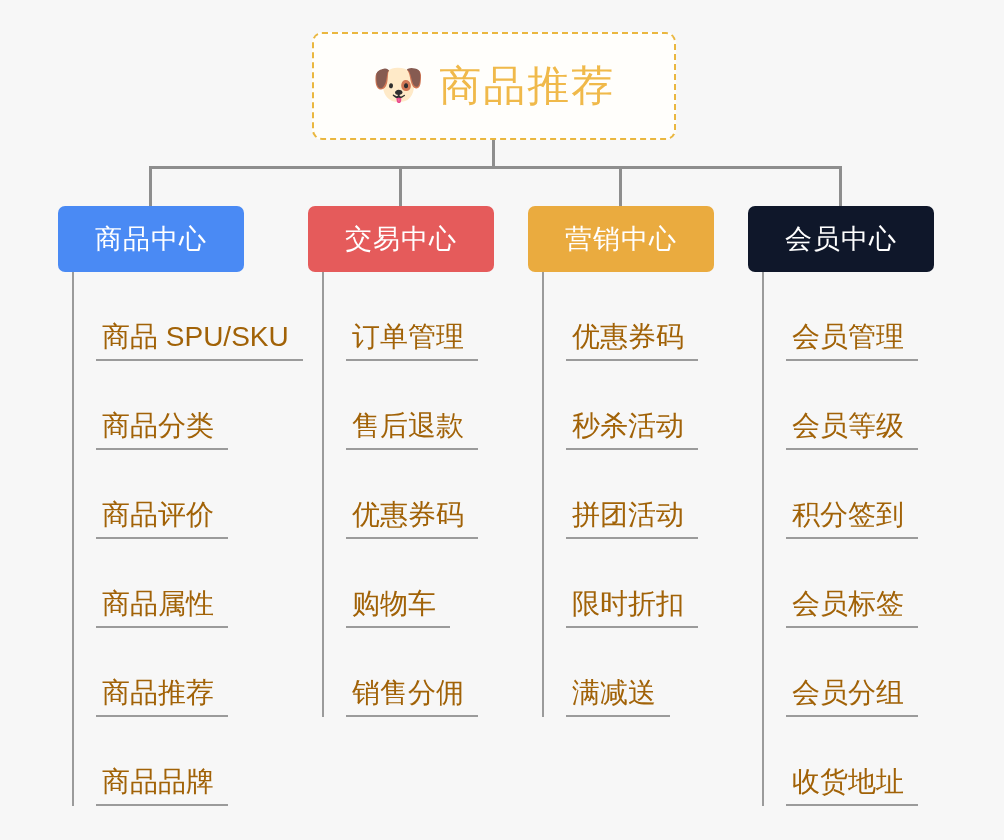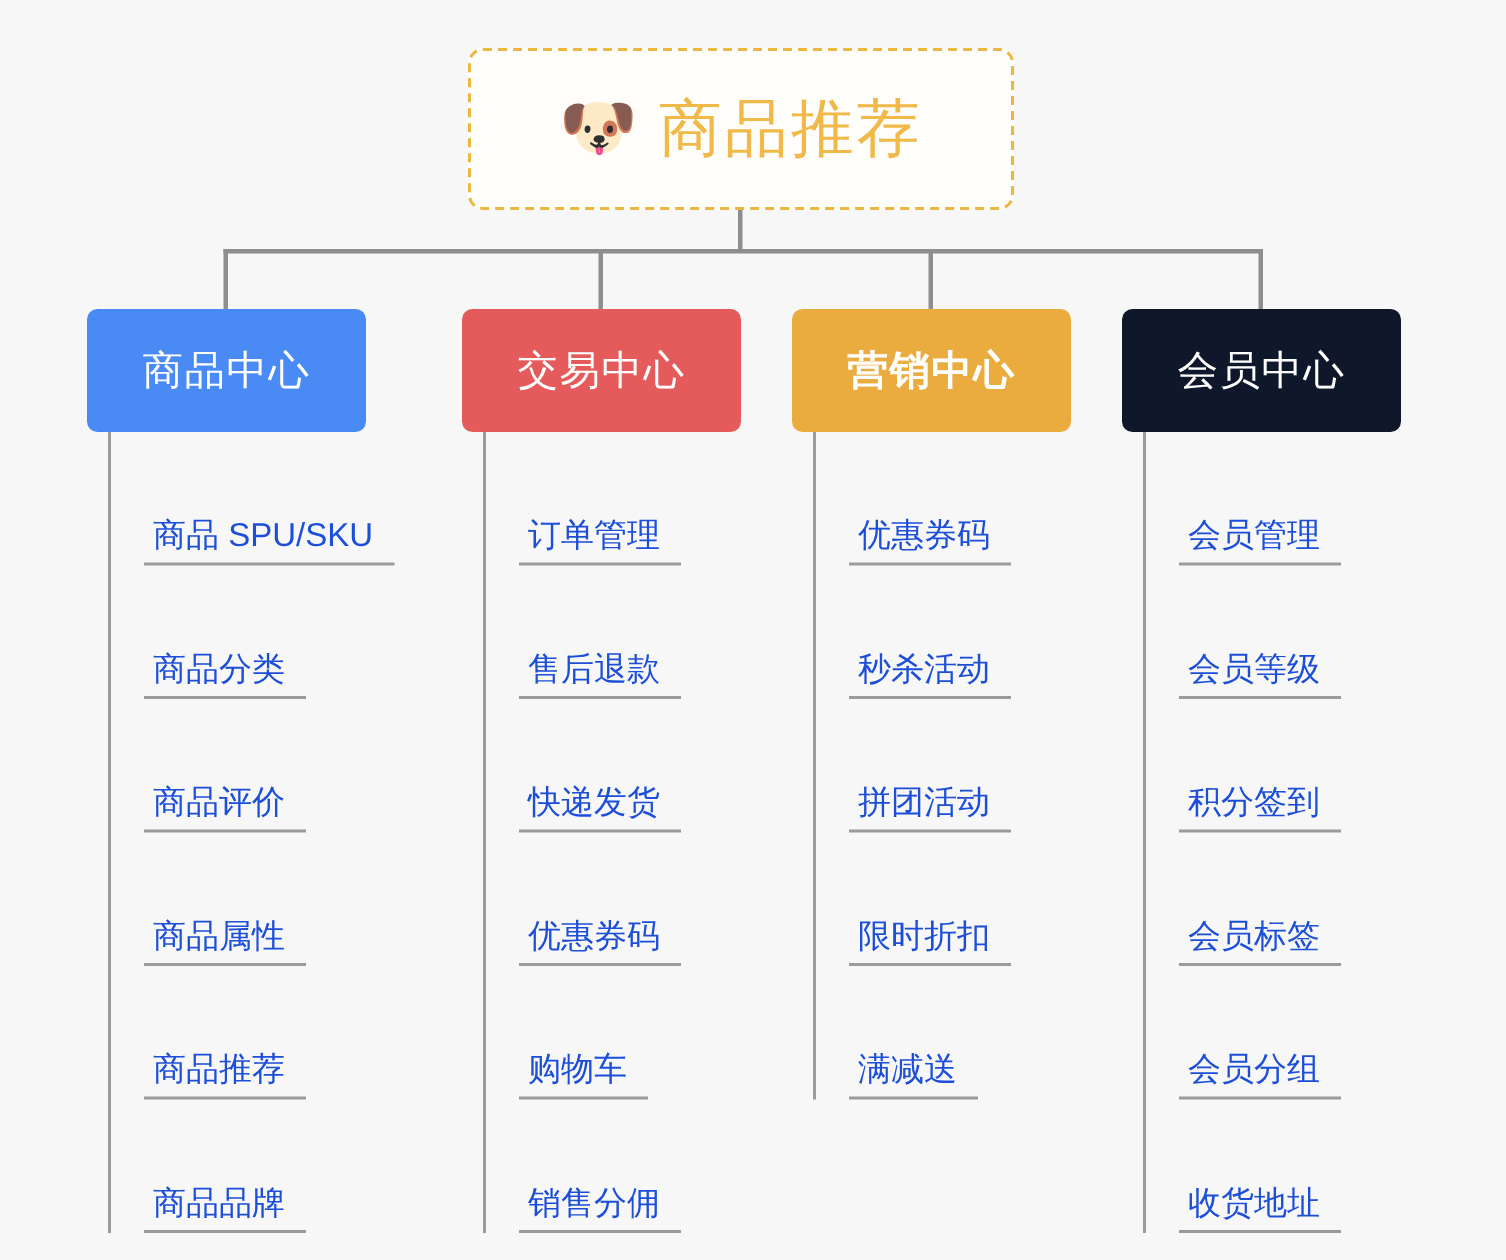--- a/index.html
+++ b/index.html
@@ -83,21 +83,21 @@
     top: 206px;
     width: 186px;
   }
   .col-0 { left: 58px; }
   .col-1 { left: 308px; }
   .col-2 { left: 528px; }
   .col-3 { left: 748px; }
 
   .cat-box {
     width: 186px;
-    height: 82px;
+    height: 66px;
     box-sizing: border-box;
     border-radius: 7px;
     display: flex;
     align-items: center;
     justify-content: center;
     color: #ffffff;
     font-size: 27px;
     letter-spacing: 1px;
     white-space: nowrap;
   }
@@ -111,22 +111,22 @@
   }
   .leaf-item {
     position: relative;
     height: 89px;
     display: flex;
     align-items: flex-end;
     padding-left: 22px;
   }
   .leaf-label {
     display: inline-block;
-    font-size: 22px;
-    color: #1d4ed8;
+    font-size: 28px;
+    color: #a16207;
     white-space: nowrap;
     border-bottom: 2px solid #9b9b9b;
     padding: 0 14px 6px 6px;
     line-height: 1.1;
   }
 </style>
 </head>
 <body style="background: rgb(247, 247, 247);">
 
 <div id="mindmap">
@@ -174,36 +174,33 @@
       <span>交易中心</span>
     </div>
     <div class="leaf-list">
       <div class="leaf-item">
           <span class="leaf-label">订单管理</span>
         </div>
       <div class="leaf-item">
           <span class="leaf-label">售后退款</span>
         </div>
       <div class="leaf-item">
-          <span class="leaf-label">快递发货</span>
-        </div>
-      <div class="leaf-item">
           <span class="leaf-label">优惠券码</span>
         </div>
       <div class="leaf-item">
           <span class="leaf-label">购物车</span>
         </div>
       <div class="leaf-item">
           <span class="leaf-label">销售分佣</span>
         </div>
     </div>
   </div>
 
   <div class="column col-2">
-    <div class="cat-box" style="background: rgb(234, 171, 63); color: rgb(255, 255, 255); font-weight: bold;">
+    <div class="cat-box" style="background: rgb(234, 171, 63); color: rgb(255, 255, 255);">
       <span>营销中心</span>
     </div>
     <div class="leaf-list">
       <div class="leaf-item">
           <span class="leaf-label">优惠券码</span>
         </div>
       <div class="leaf-item">
           <span class="leaf-label">秒杀活动</span>
         </div>
       <div class="leaf-item">

